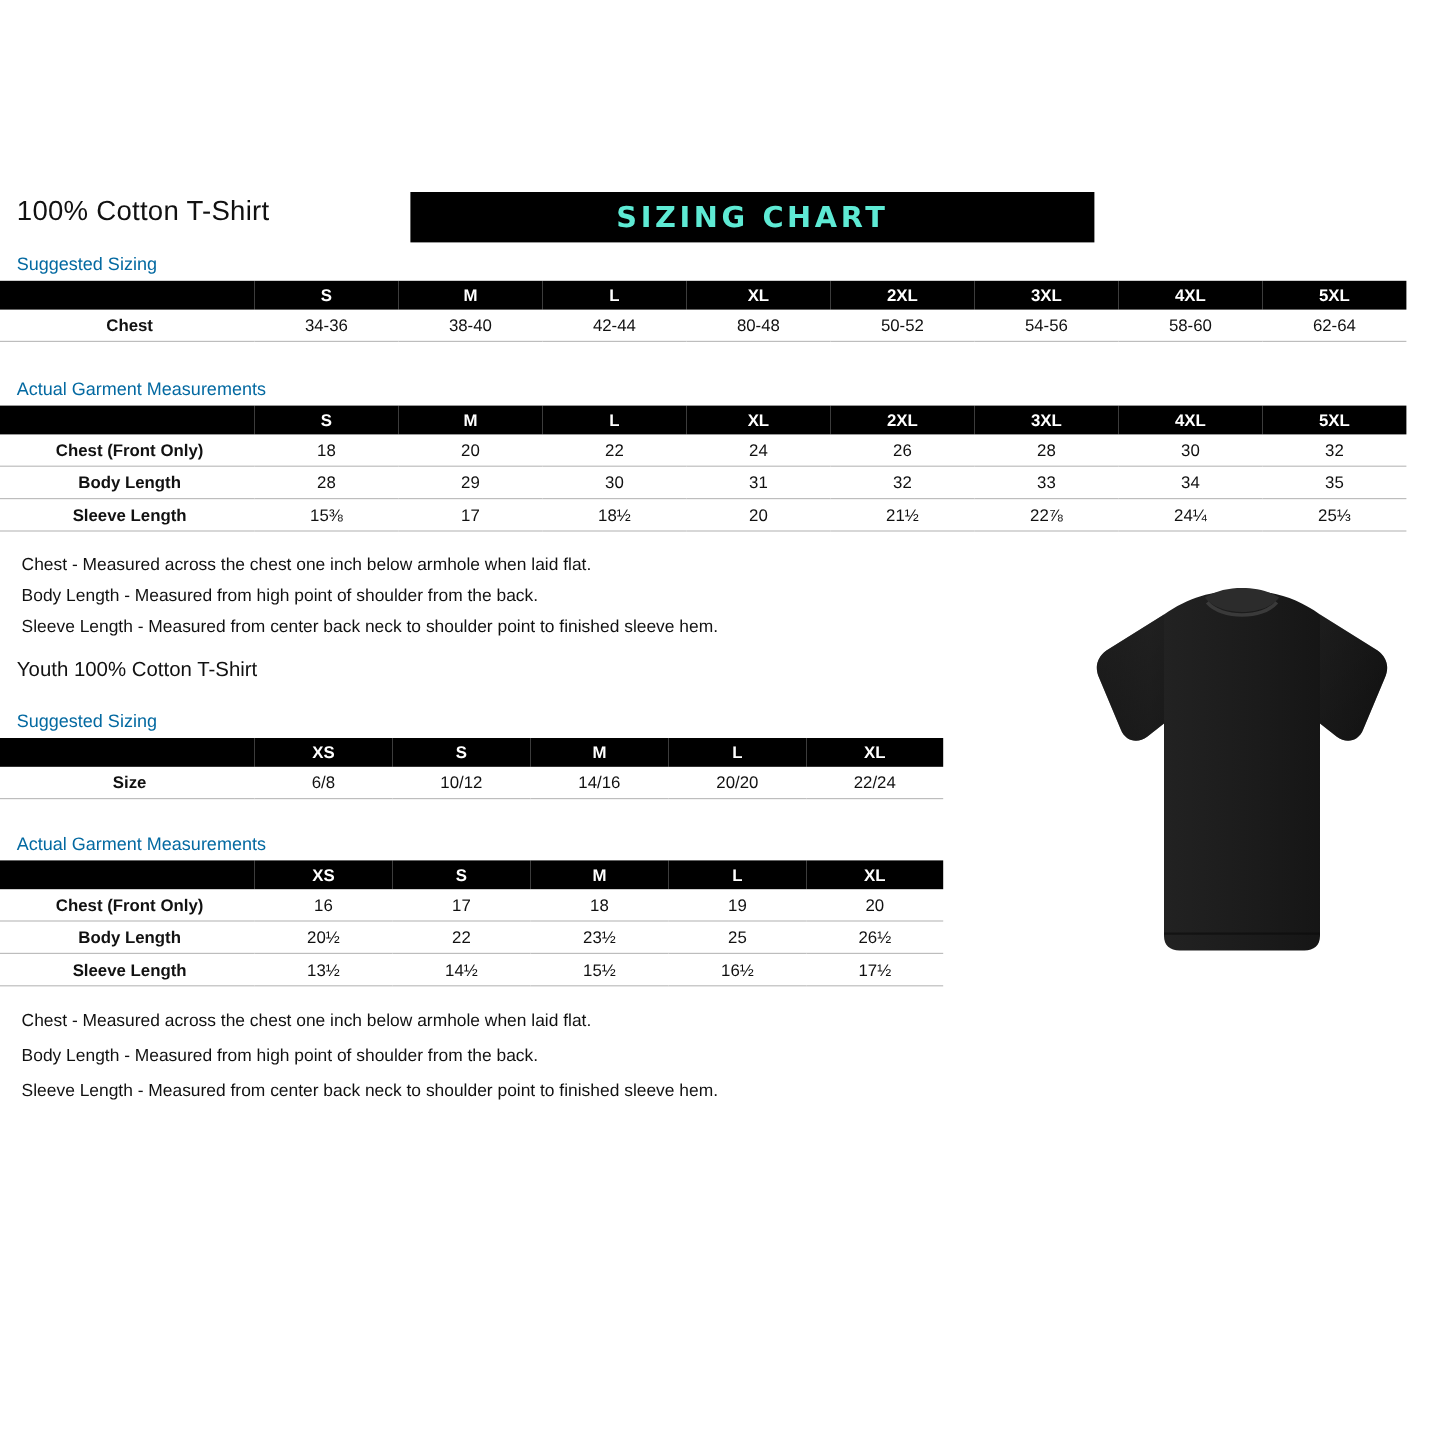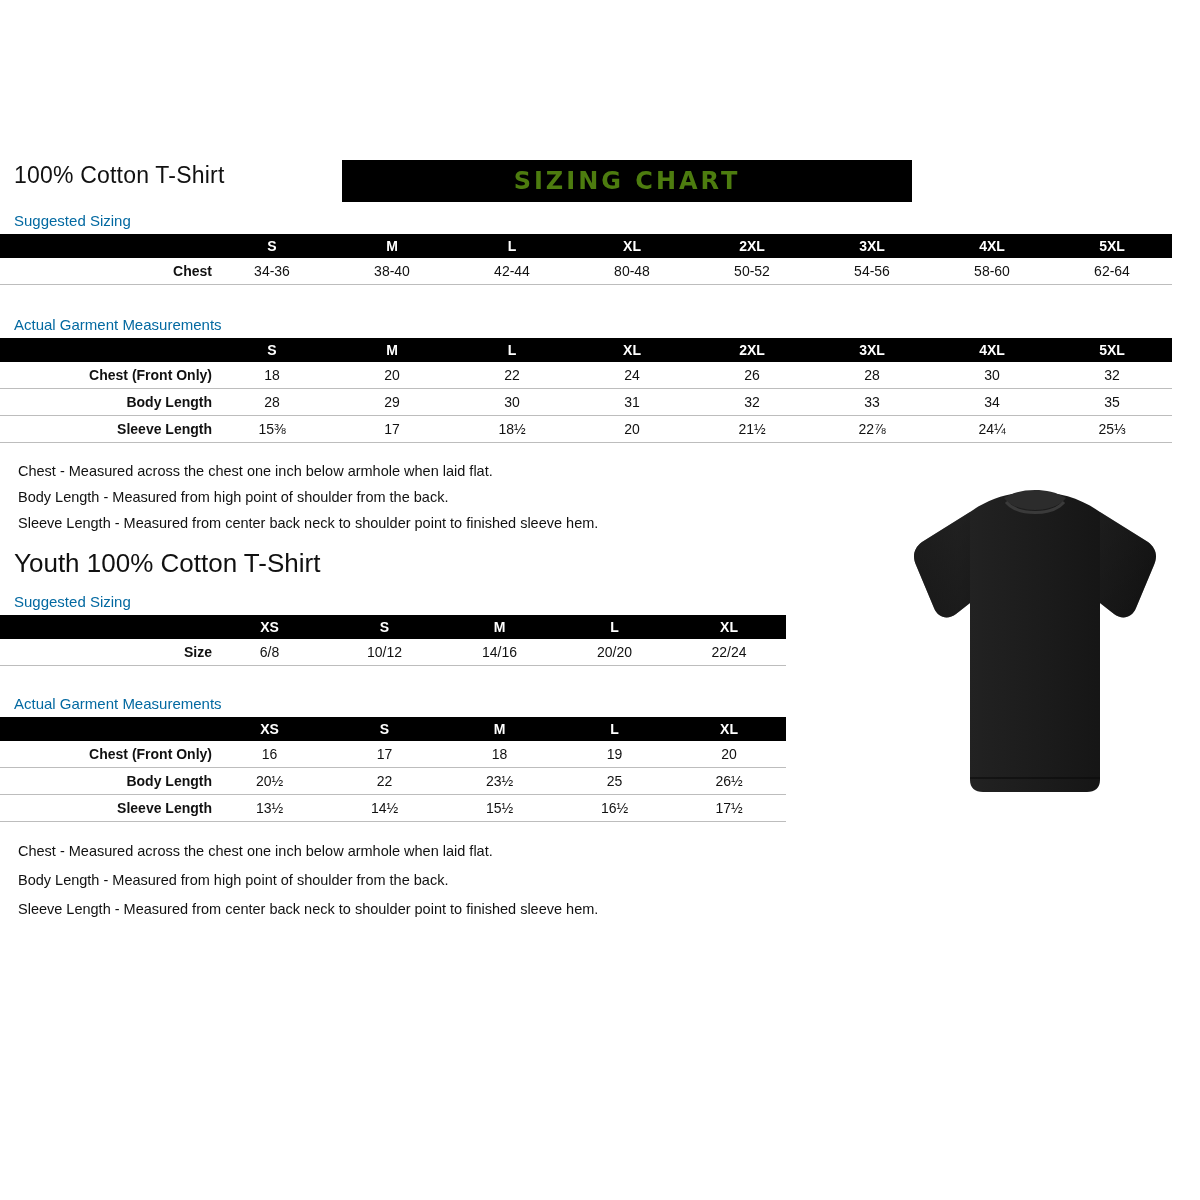--- a/index.html
+++ b/index.html
@@ -46,21 +46,21 @@
     position: absolute;
     left: 328px;
     top: 0px;
     width: 570px;
     height: 42px;
     background: #000;
   }
   .sizing-banner span {
     display: block;
     text-align: center;
-    color: #4d7c0f;
+    color: #5eead4;
     font-size: 24px;
     font-weight: 700;
     letter-spacing: 3px;
     line-height: 42px;
     font-family: "DejaVu Sans", sans-serif;
   }
 
   
   .sub-label {
     position: absolute;
@@ -96,21 +96,21 @@
   }
   table.sz tbody td {
     height: 26px;
     text-align: center;
     vertical-align: middle;
     color: #111;
     font-size: 14px;
     border-bottom: 1px solid #bdbdbd;
   }
   table.sz tbody td.rowlabel {
-    text-align: right;
+    text-align: center;
     font-weight: 700;
     padding-left: 4px;
     font-size: 14px;
   }
   table.sz tbody tr:last-child td {
     border-bottom: 1px solid #bdbdbd;
   }
   table.sz.nolines tbody td {
     border-bottom: none;
   }
@@ -121,21 +121,21 @@
     font-size: 14.5px;
     color: #111;
     white-space: nowrap;
   }
 
   
   .youth-title {
     position: absolute;
     left: 14px;
     top: 548px;
-    font-size: 26px;
+    font-size: 17px;
     font-weight: 400;
     color: #111;
     white-space: nowrap;
   }
 
   
   .shirt {
     position: absolute;
     left: 900px;
     top: 480px;

